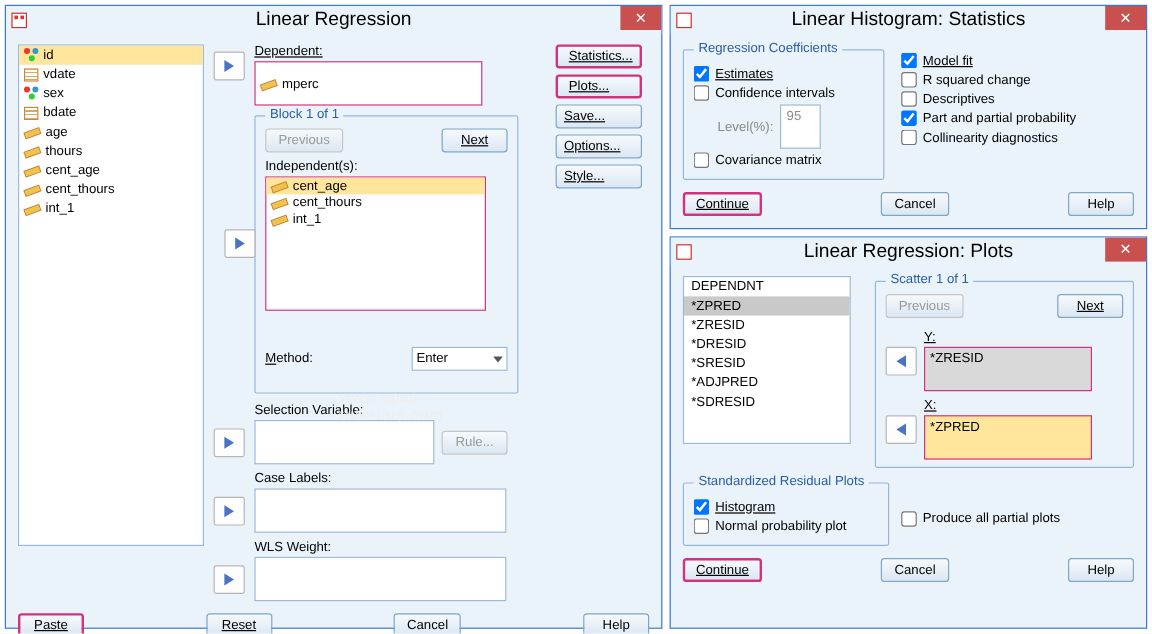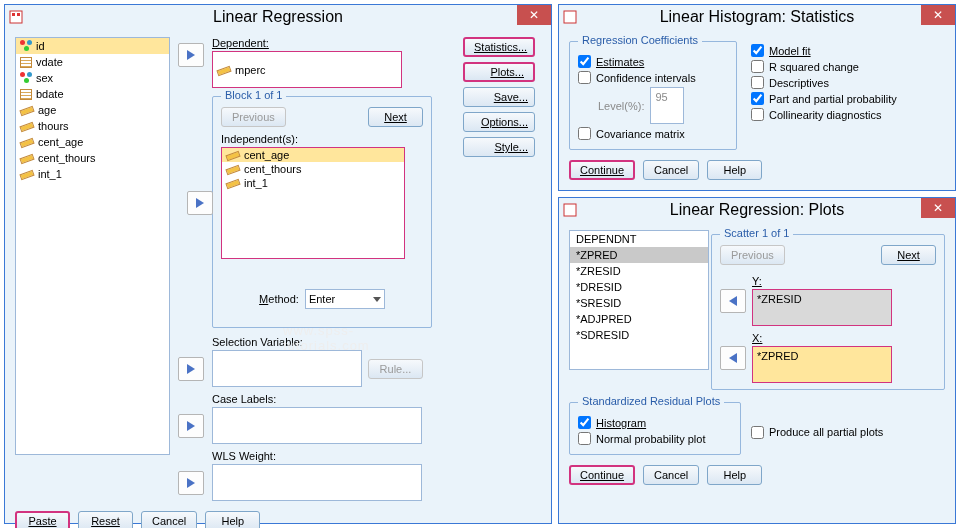--- a/index.html
+++ b/index.html
@@ -24,28 +24,28 @@
 .vi-scl{width:14px;height:6px;background:linear-gradient(90deg,#f4c244 0 50%,#f4c244 50% 100%);border:1px solid #c48a3a;transform:rotate(-20deg);margin-top:2px}
 .lbl{display:block;margin-bottom:2px}
 .inp{background:#fff;border:1px solid #9db8d9;padding:3px 4px;height:37px}
 .inp.hl{border:1.5px solid #d2337f}
 .inp.yel{background:#ffe69c}
 .abtn{width:26px;height:24px;background:#fdfdfd;border:1px solid #b5b5b5;border-radius:2px;display:flex;align-items:center;justify-content:center;cursor:pointer}
 .abtn svg{width:14px;height:14px}
 .btn{background:linear-gradient(#f6f9fc,#dbe7f3);border:1px solid #7fa6c9;border-radius:3px;padding:3px 10px;cursor:pointer;min-width:55px;text-align:center;display:inline-block}
 .btn.dis{color:#9a9a9a;border-color:#c6c6c6}
 .btn.hl{border:2px solid #d2337f;padding:2px 9px}
-.rbtn{display:block;width:72px;margin-bottom:5px;padding:3px 6px;text-align:right;text-decoration:underline}
+.rbtn{display:block;width:72px;margin-bottom:5px;padding:3px 6px;text-align:left;text-decoration:underline}
 .grp{border:1px solid #96b7dd;border-radius:2px;padding:10px 8px 6px;position:relative;margin-top:4px}
 .grp .gttl{position:absolute;top:-8px;left:8px;background:#eaf3fa;padding:0 4px;color:#2a5da9}
 .chk{display:flex;align-items:center;gap:5px;margin:3px 0}
 .chk input{width:13px;height:13px;margin:0}
 .ul{text-decoration:underline}
 .row{display:flex;align-items:center;gap:6px}
-.footer{display:flex;justify-content:flex-start;gap:8px;margin-top:10px}
+.footer{display:flex;justify-content:space-between;gap:8px;margin-top:10px}
 .lr-main{display:flex;gap:8px}
 .midcol{flex:1;position:relative}
 .sidebtns{width:78px}
 .drop{background:#fff;border:1px solid #9db8d9;height:20px;display:flex;align-items:center;justify-content:space-between;padding:0 3px;width:80px}
 .drop .dd{width:0;height:0;border-left:4px solid transparent;border-right:4px solid transparent;border-top:5px solid #555}
 .wm{position:absolute;top:226px;left:70px;color:#eee;font-size:13px;letter-spacing:1px;pointer-events:none;user-select:none}
 </style>
 </head>
 <body>
 
@@ -135,21 +135,21 @@
                     <span class="vi vi-scl"></span>
                     <span>cent_thours</span>
                   </div>
                   <div style="display: flex; align-items: center; gap: 4px; padding: 1px 4px;">
                     <span class="vi vi-scl"></span>
                     <span>int_1</span>
                   </div>
                 </div>
           </div>
           <div class="wm">www.spss-tutorials.com</div>
-          <div class="row" style="justify-content:center;margin-top:30px">
+          <div class="row" style="justify-content:space-between;margin-top:30px">
             <span><span class="ul">M</span>ethod:</span>
             <div class="drop">
                   <span>Enter</span>
                   <span class="dd"></span>
                 </div>
           </div>
         </div>
 
         <label class="lbl" style="margin-top:8px"><span>Selection Variable:</span></label>
         <div class="row">
@@ -264,21 +264,21 @@
 
 <div class="dlg" style="flex:1">
   <div class="tbar">
     <span class="ico"><svg viewBox="0 0 14 14">
             <rect x="1" y="1" width="12" height="12" fill="#fff" stroke="#c33"></rect>
           </svg></span>
     <span class="ttl">Linear Regression: Plots</span>
     <div class="close">✕</div>
   </div>
   <div class="body">
-    <div style="display:flex;gap:2px">
+    <div style="display:flex;gap:20px">
       <div class="lst" id="plotlist" style="width:140px;height:140px">
             <div style="padding: 2px 6px;">DEPENDNT</div>
             <div style="padding: 2px 6px; background: rgb(201, 201, 201);">*ZPRED</div>
             <div style="padding: 2px 6px;">*ZRESID</div>
             <div style="padding: 2px 6px;">*DRESID</div>
             <div style="padding: 2px 6px;">*SRESID</div>
             <div style="padding: 2px 6px;">*ADJPRED</div>
             <div style="padding: 2px 6px;">*SDRESID</div>
           </div>
       <div class="grp" style="flex:1">

